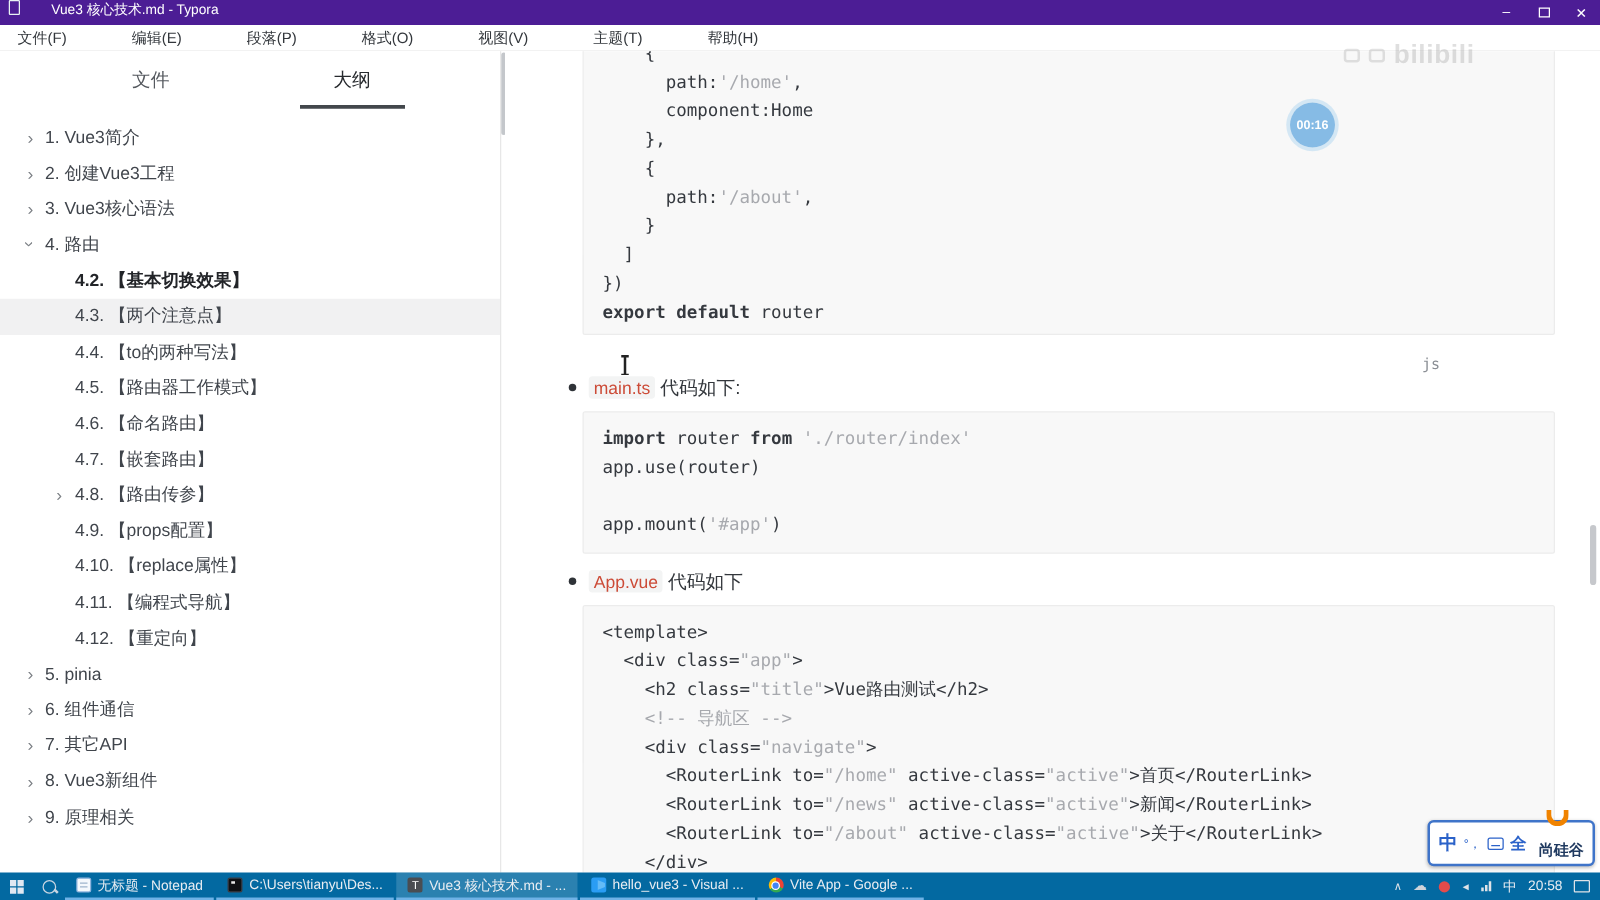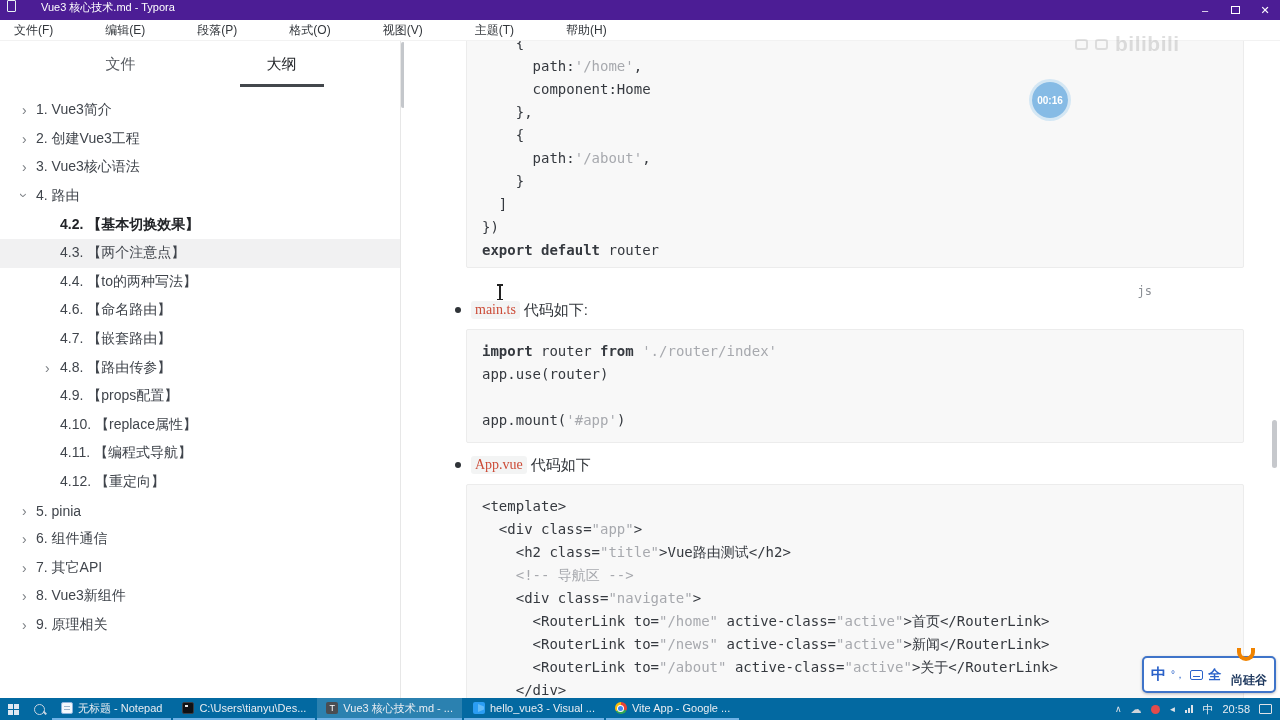--- a/index.html
+++ b/index.html
@@ -55,21 +55,21 @@
   .caret-row{position:relative;height:14px;margin-top:16px;}
   .caret{position:absolute;left:33px;top:0;width:1.5px;height:16px;background:#222;}
   .caret::before,.caret::after{content:"";position:absolute;left:-2.5px;width:6.5px;height:1.5px;background:#222;}
   .caret::before{top:0;}
   .caret::after{bottom:0;}
   .lang-label{position:absolute;right:92px;top:0;line-height:14px;font-family:"DejaVu Sans Mono","Liberation Mono",monospace;font-size:12px;color:#8b8f95;}
 
   .bullet-row{display:flex;align-items:center;height:20px;margin:2px 0 0 -11px;font-size:15px;color:#33373c;}
   .code-block + .bullet-row{margin-top:12px;}
   .bullet-dot{width:6px;height:6px;border-radius:50%;background:#2f3338;margin-right:10px;flex:none;}
-  .inline-code{font-family:Liberation Serif, serif;font-size:14px;color:#cc4b37;background:rgba(27,31,35,0.05);border-radius:3px;padding:1px 4px;margin-right:4px;}
+  .inline-code{font-family:Liberation Sans, sans-serif;font-size:14px;color:#cc4b37;background:rgba(27,31,35,0.05);border-radius:3px;padding:1px 4px;margin-right:4px;}
 
   .v-scrollbar{position:absolute;right:3px;top:420px;width:5px;height:48px;background:#c6c8cc;border-radius:3px;}
 
   
   .watermark{position:absolute;left:1075px;top:32px;display:flex;align-items:center;gap:7px;opacity:.18;pointer-events:none;}
   .wm-sq{width:13px;height:11px;border:2px solid #666;border-radius:3px;display:inline-block;}
   .wm-text{font-size:21px;font-weight:bold;color:#555;letter-spacing:.5px;}
   .timer-badge{position:absolute;left:1032px;top:82px;width:36px;height:36px;border-radius:50%;background:rgba(124,181,227,.92);box-shadow:0 0 0 3px rgba(168,210,240,.45);color:#fff;font-size:10px;font-weight:bold;display:flex;align-items:center;justify-content:center;}
 
   .ime-bar{position:absolute;right:4px;bottom:27px;width:134px;height:37px;background:#fff;border:2px solid #3f74c9;border-radius:5px;display:flex;align-items:center;gap:5px;padding:0 7px;box-shadow:0 1px 3px rgba(0,0,0,.25);}
@@ -174,20 +174,23 @@
           <div class="outline-item lvl1 bold">
             <span>4.2. 【基本切换效果】</span>
           </div>
           <div class="outline-item lvl1 selected">
             <span>4.3. 【两个注意点】</span>
           </div>
           <div class="outline-item lvl1">
             <span>4.4. 【to的两种写法】</span>
           </div>
           <div class="outline-item lvl1">
+            <span>4.5. 【路由器工作模式】</span>
+          </div>
+          <div class="outline-item lvl1">
             <span>4.6. 【命名路由】</span>
           </div>
           <div class="outline-item lvl1">
             <span>4.7. 【嵌套路由】</span>
           </div>
           <div class="outline-item lvl1">
             <span class="chev">›</span>
             <span>4.8. 【路由传参】</span>
           </div>
           <div class="outline-item lvl1">

